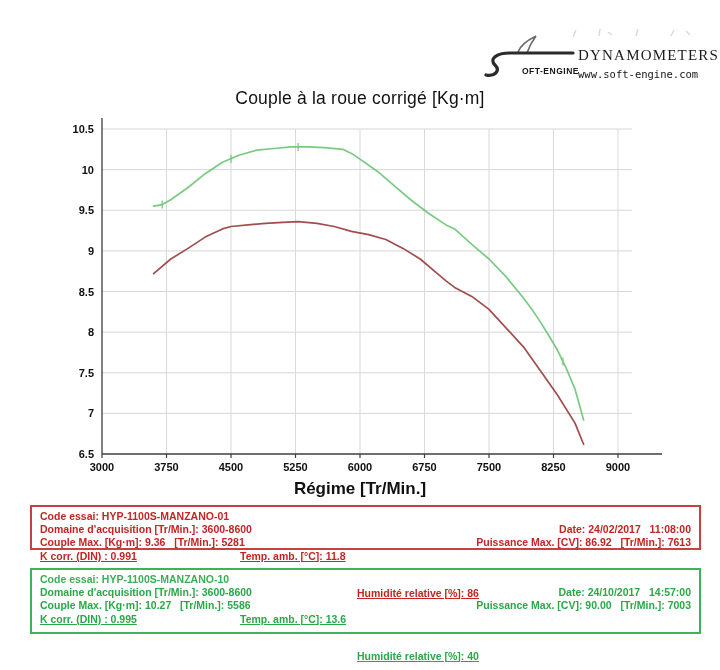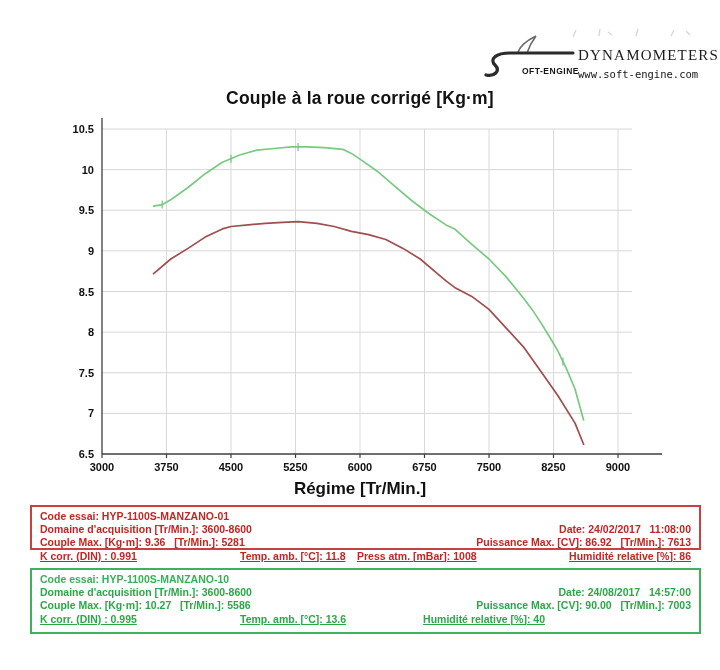--- a/index.html
+++ b/index.html
@@ -2,32 +2,32 @@
 <html><head>
 <meta charset="utf-8">
 <style>
   html,body{margin:0;padding:0;background:#fff;}
   #page{position:relative;width:720px;height:670px;background:#ffffff;overflow:hidden;
         font-family:"Liberation Sans",sans-serif;}
   
   #logo{position:absolute;left:478px;top:22px;width:240px;height:66px;}
   
   #chart-title{position:absolute;left:100px;top:88px;width:520px;text-align:center;
-       font-size:17.5px;font-weight:bold;color:#111;letter-spacing:.2px;}
+       font-size:17.5px;font-weight:normal;color:#111;letter-spacing:.2px;}
   
   #chart-svg{position:absolute;left:0;top:0;width:720px;height:500px;}
   #x-axis-label{position:absolute;left:102px;top:479px;width:516px;text-align:center;
        font-size:17px;font-weight:bold;color:#111;}
   
   .infobox{position:absolute;left:30px;width:671px;box-sizing:border-box;
        border:2px solid;padding:3px 8px 4px 8px;font-size:10.5px;font-weight:bold;
        line-height:13.2px;}
   .infobox .row{display:flex;justify-content:space-between;white-space:pre;}
   .infobox .row4{display:grid;grid-template-columns:200px 117px 188px 1fr;white-space:pre;text-decoration:underline;}
-  .infobox .row4 span:last-child{text-align:right;}
+  .infobox .row4 span:last-child{margin-top:37px;}
   #box-red{top:505px;height:45px;color:#c32525;border-color:#c84040;}
   #box-green{top:568px;height:66px;color:#2aa848;border-color:#3db25a;}
   #box-green .row1{opacity:.92;}
 </style>
 </head>
 <body>
 
 <div id="page">
 
   <svg id="logo" viewBox="0 0 240 66">
@@ -105,23 +105,23 @@
       <line x1="562.96" y1="357.5375" x2="562.96" y2="365.5375" stroke="#72c77a" stroke-width="1.2"></line>
       <path d="M153.6,273.6 L170.8,259.0 L188.0,248.4 L205.2,237.1 L222.4,228.9 L231.0,226.5 L248.2,224.9 L265.4,223.3 L282.6,222.4 L298.2,221.6 L317.0,223.3 L334.2,226.5 L351.4,231.4 L368.6,234.6 L385.8,239.5 L403.0,248.4 L420.2,259.0 L437.4,273.6 L446.0,280.9 L454.6,287.4 L471.8,296.4 L489.0,309.4 L506.2,328.1 L523.4,346.8 L540.6,371.1 L557.8,395.5 L575.0,423.1 L583.6,444.3 " fill="none" stroke="#9c4343" stroke-width="1.7" stroke-linejoin="round" stroke-linecap="round" opacity="0.95"></path>
     </svg>
 
   <div id="x-axis-label">Régime [Tr/Min.]</div>
 
   <div id="box-red" class="infobox">
     <div class="row row1"><span>Code essai: HYP-1100S-MANZANO-01</span></div>
     <div class="row"><span>Domaine d'acquisition [Tr/Min.]: 3600-8600</span><span>Date: 24/02/2017   11:08:00</span></div>
     <div class="row"><span>Couple Max. [Kg·m]: 9.36   [Tr/Min.]: 5281</span><span>Puissance Max. [CV]: 86.92   [Tr/Min.]: 7613</span></div>
-    <div class="row4"><span>K corr. (DIN) : 0.991</span><span>Temp. amb. [°C]: 11.8</span><span>Press atm. [mBar]: 1008</span><span>Humidité relative [%]: 86</span></div>
+    <div class="row4"><span>K corr. (DIN) : 0.991</span><span>Temp. amb. [°C]: 11.8</span><span>Humidité relative [%]: 86</span></div>
   </div>
 
   <div id="box-green" class="infobox">
     <div class="row row1"><span>Code essai: HYP-1100S-MANZANO-10</span></div>
-    <div class="row"><span>Domaine d'acquisition [Tr/Min.]: 3600-8600</span><span>Date: 24/08/2017   14:57:00</span></div>
+    <div class="row"><span>Domaine d'acquisition [Tr/Min.]: 3600-8600</span><span>Date: 24/10/2017   14:57:00</span></div>
     <div class="row"><span>Couple Max. [Kg·m]: 10.27   [Tr/Min.]: 5586</span><span>Puissance Max. [CV]: 90.00   [Tr/Min.]: 7003</span></div>
     <div class="row4"><span>K corr. (DIN) : 0.995</span><span>Temp. amb. [°C]: 13.6</span><span>Humidité relative [%]: 40</span></div>
   </div>
 
 </div>
 
 </body></html>

